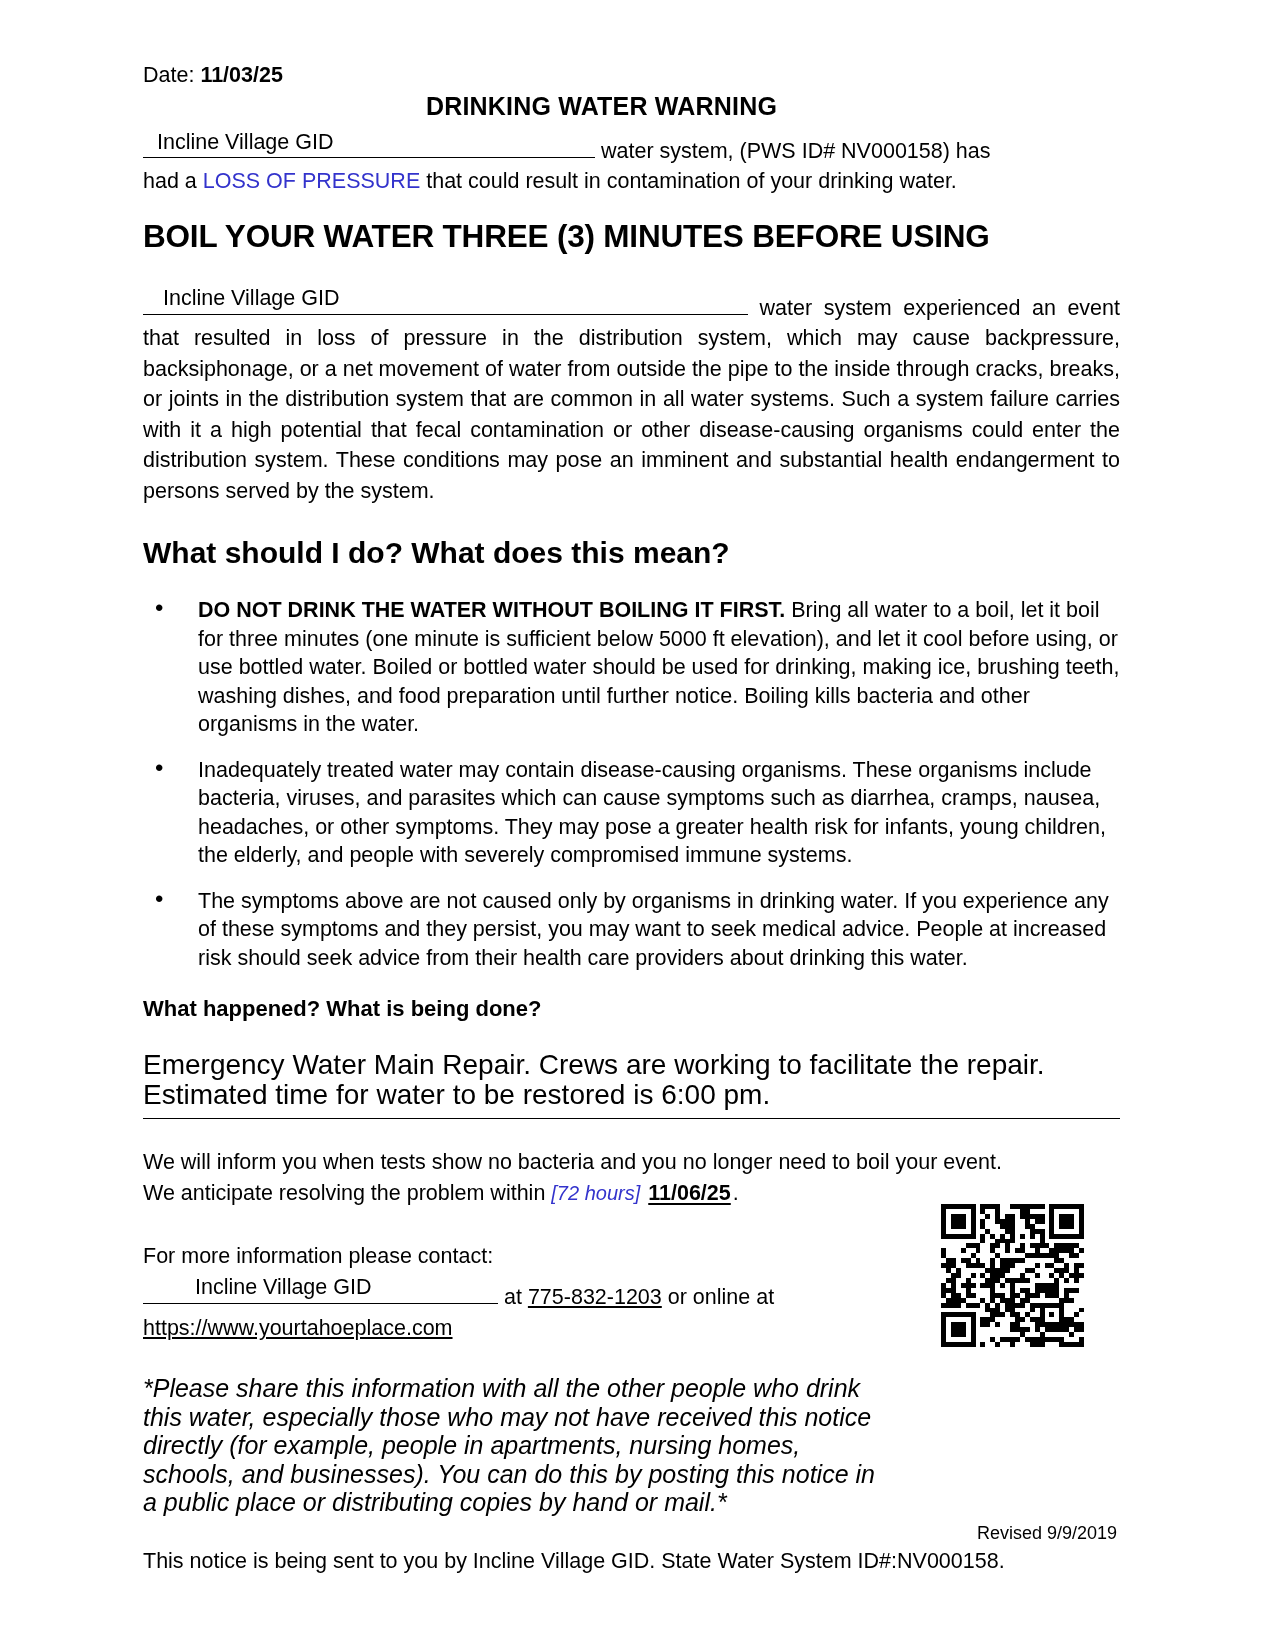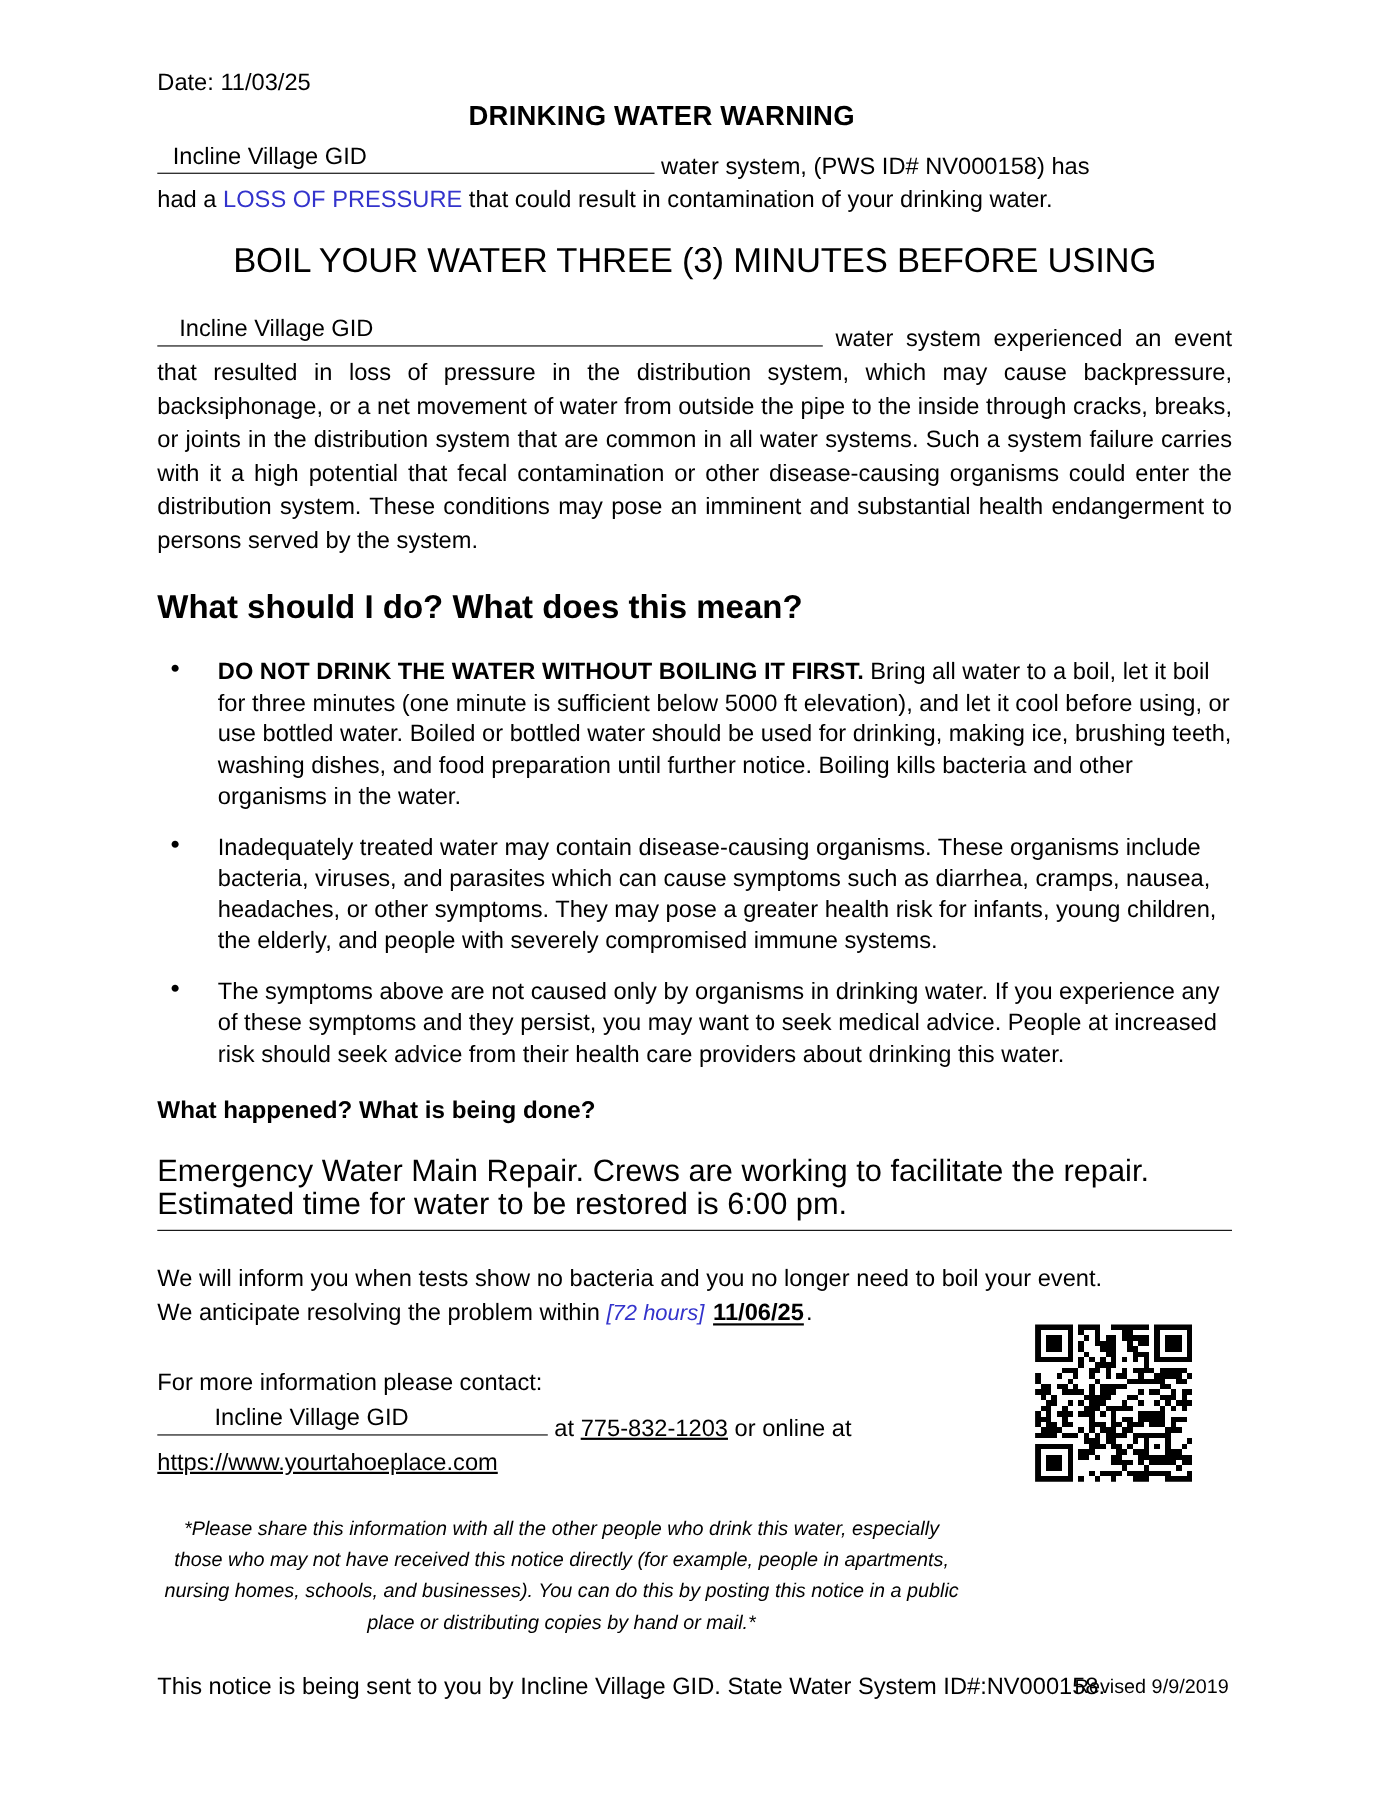--- a/index.html
+++ b/index.html
@@ -25,21 +25,21 @@
   }
   .b { font-weight: bold; }
 
   
   .date-row {
     font-size: 21.5px;
     line-height: 26px;
     margin: 0 0 4px 0;
     white-space: nowrap;
   }
-  .date-row .date-value { font-weight: normal; }
+  .date-row .date-value { font-weight: bold; }
 
   
   .doc-title {
     font-size: 25px;
     font-weight: bold;
     text-align: center;
     letter-spacing: 0.2px;
     margin: 0 0 6px 0;
     padding-right: 60px;
   }
@@ -58,22 +58,21 @@
     white-space: nowrap;
     overflow: hidden;
   }
   .fill-1 { width: 452px; padding-left: 14px; box-sizing: border-box; }
   .fill-2 { width: 605px; padding-left: 20px; box-sizing: border-box; }
   .loss { color: #3333cc; }
 
   
   .boil-headline {
     font-size: 31.5px;
-    font-weight: normal;
-    text-align: center;
+    font-weight: bold;
     margin: 22px 0 28px 0;
     letter-spacing: -0.2px;
   }
 
   
   .body-para {
     font-size: 21.5px;
     line-height: 30.5px;
     text-align: justify;
     margin: 0;
@@ -154,25 +153,24 @@
     white-space: nowrap;
     overflow: hidden;
     vertical-align: baseline;
   }
   .phone { text-decoration: underline; text-underline-offset: 2px; }
   .url { text-decoration: underline; text-underline-offset: 2px; }
 
   
   .share-note {
     margin: 30px 0 0 0;
-    font-size: 18px;
+    font-size: 25px;
     line-height: 28.5px;
     font-style: italic;
     width: 735px;
-    text-align: center;
   }
 
   
   .final-notice {
     margin: 30px 0 0 0;
     font-size: 21.5px;
     line-height: 29px;
   }
 
   

